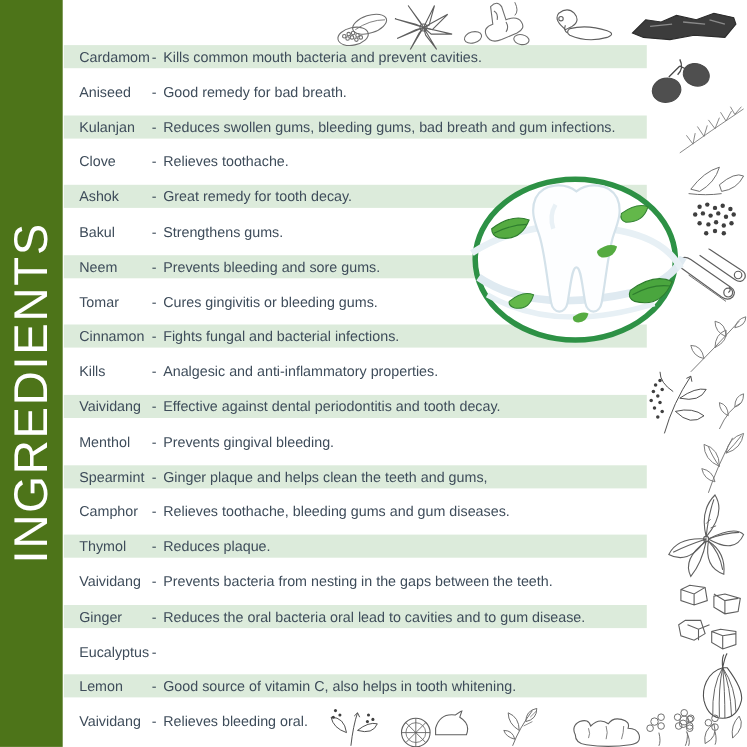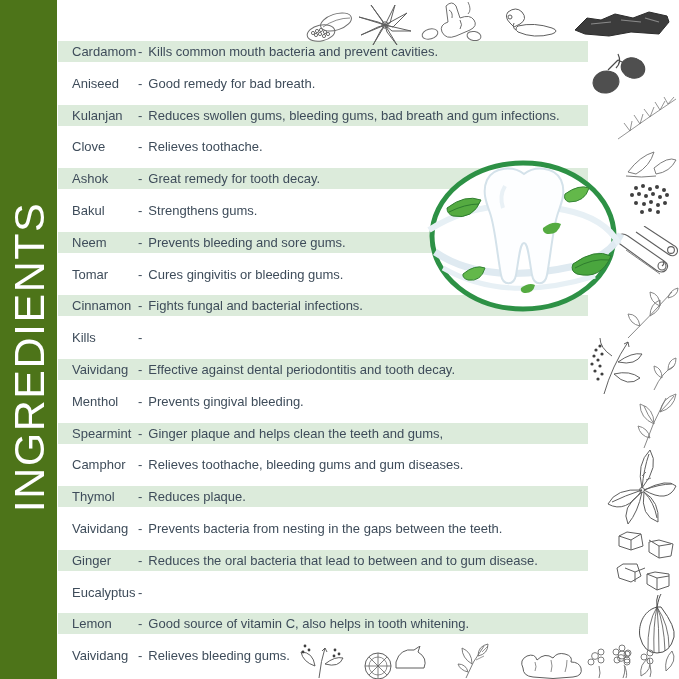--- a/index.html
+++ b/index.html
@@ -87,20 +87,21 @@
 
     <div class="row tint">
       <span class="name">Cinnamon</span>
       <span class="dash">-</span>
       <span class="desc">Fights fungal and bacterial infections.</span>
     </div>
 
     <div class="row">
       <span class="name">Kills</span>
       <span class="dash">-</span>
+      <span class="desc">Analgesic and anti-inflammatory properties.</span>
     </div>
 
     <div class="row tint">
       <span class="name">Vaividang</span>
       <span class="dash">-</span>
       <span class="desc">Effective against dental periodontitis and tooth decay.</span>
     </div>
 
     <div class="row">
       <span class="name">Menthol</span>
@@ -128,38 +129,38 @@
 
     <div class="row">
       <span class="name">Vaividang</span>
       <span class="dash">-</span>
       <span class="desc">Prevents bacteria from nesting in the gaps between the teeth.</span>
     </div>
 
     <div class="row tint">
       <span class="name">Ginger</span>
       <span class="dash">-</span>
-      <span class="desc">Reduces the oral bacteria that lead to between and to gum disease.</span>
+      <span class="desc">Reduces the oral bacteria oral lead to cavities and to gum disease.</span>
     </div>
 
     <div class="row">
       <span class="name">Eucalyptus</span>
       <span class="dash">-</span>
     </div>
 
     <div class="row tint">
       <span class="name">Lemon</span>
       <span class="dash">-</span>
       <span class="desc">Good source of vitamin C, also helps in tooth whitening.</span>
     </div>
 
     <div class="row">
       <span class="name">Vaividang</span>
       <span class="dash">-</span>
-      <span class="desc">Relieves bleeding gums.</span>
+      <span class="desc">Relieves bleeding oral.</span>
     </div>
   </div>
 
   <div class="deco" style="left:303px;top:10px">
     <svg width="52" height="34" viewBox="0 0 52 34" fill="none" stroke="#6e6e6e" stroke-width="1">
       <ellipse cx="33" cy="12" rx="16" ry="8" transform="rotate(-18 33 12)"></ellipse>
       <path d="M20,17 Q33,8 47,8" stroke-width=".8"></path>
       <ellipse cx="18" cy="23" rx="14" ry="8" transform="rotate(-12 18 23)"></ellipse>
       <circle cx="10" cy="23" r="1.6"></circle>
         <circle cx="14" cy="21" r="1.6"></circle>

